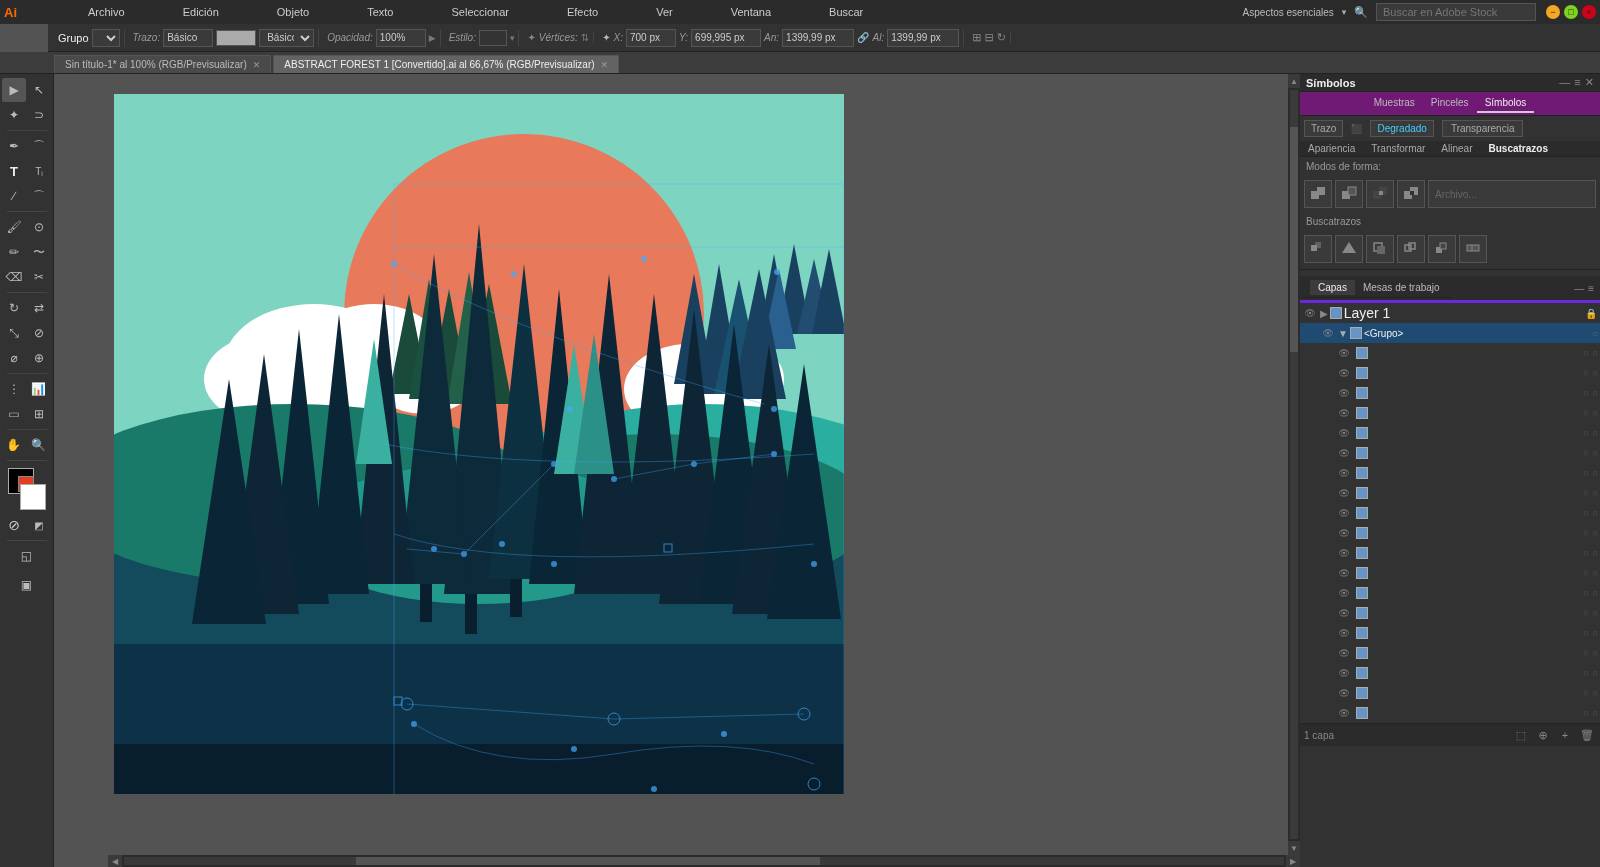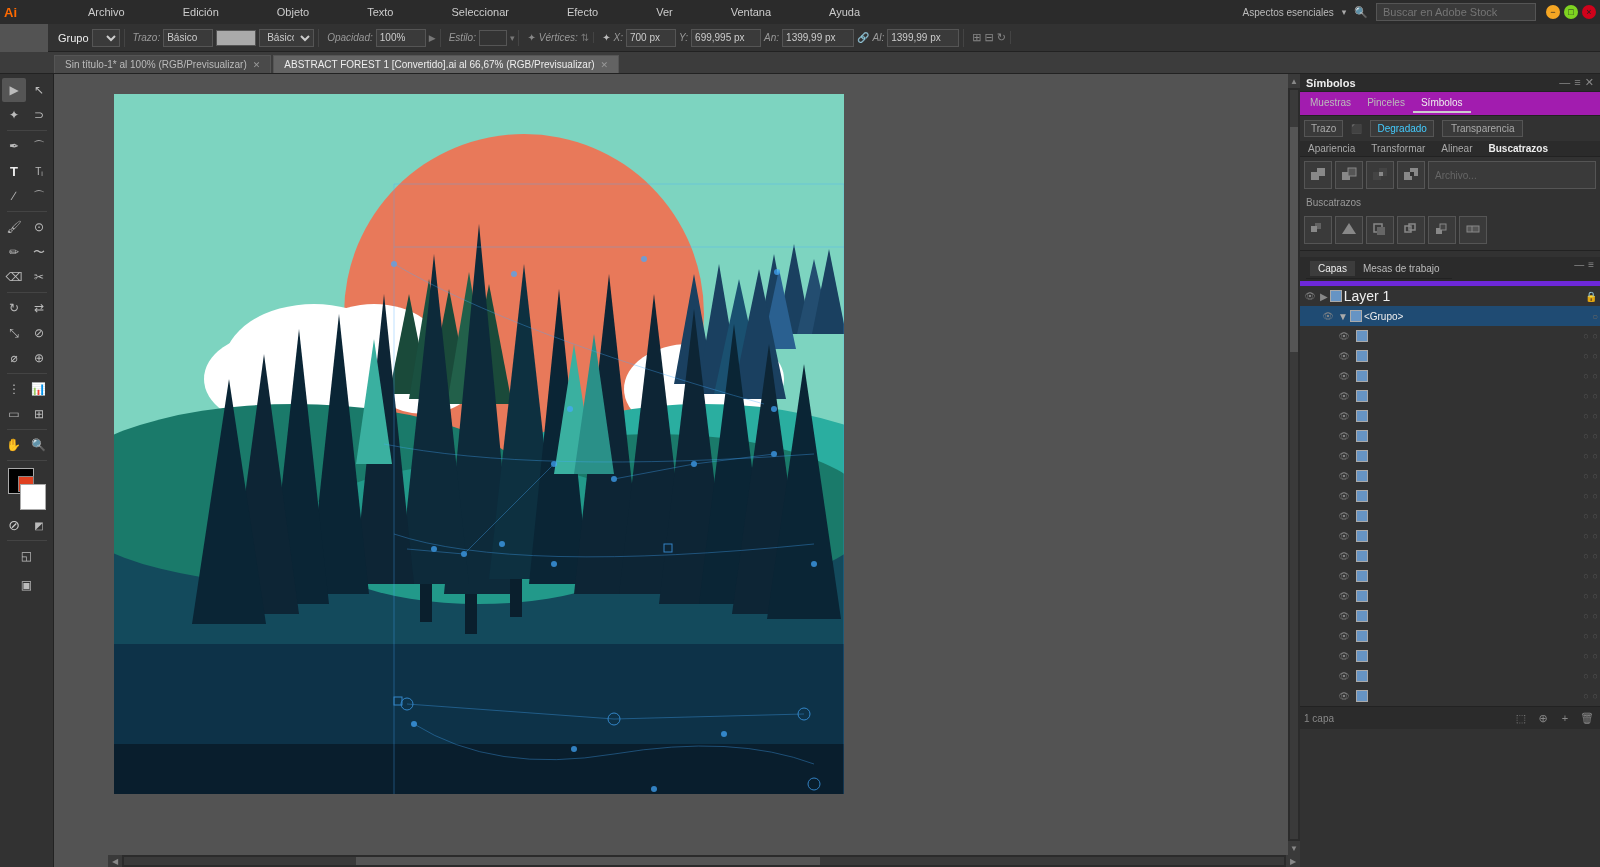--- a/index.html
+++ b/index.html
@@ -120,39 +120,39 @@
 
     
     .shape-mode-btn { width: 28px; height: 28px; background: #3a3a3a; border: 1px solid #555; display: flex; align-items: center; justify-content: center; cursor: pointer; font-size: 10px; color: #bbb; }
 
     
     #full-right { display: flex; flex-direction: column; width: 300px; height: 100%; background: #323232; overflow: hidden; }
 
     .panel-header-row { display: flex; justify-content: space-between; align-items: center; padding: 2px 6px; background: #2b2b2b; border-bottom: 1px solid #222; }
     .panel-header-title { font-size: 11px; color: #eee; font-weight: bold; }
 
-    .simbolos-header { display: flex; justify-content: flex-start; background: #a21caf; border-bottom: 1px solid #222; padding: 2px; }
+    .simbolos-header { display: flex; justify-content: center; background: #701a75; border-bottom: 1px solid #222; padding: 2px; }
     .simbolos-tab-item { padding: 3px 8px; font-size: 10px; color: #bbb; cursor: pointer; }
     .simbolos-tab-item.active { color: #eee; border-bottom: 2px solid #ccc; }
 
   </style>
 </head>
 <body>
 
 <div id="menubar">
   <span class="ai-logo">Ai</span>
   <span class="menu-item">Archivo</span>
   <span class="menu-item">Edición</span>
   <span class="menu-item">Objeto</span>
   <span class="menu-item">Texto</span>
   <span class="menu-item">Seleccionar</span>
   <span class="menu-item">Efecto</span>
   <span class="menu-item">Ver</span>
   <span class="menu-item">Ventana</span>
-  <span class="menu-item">Ayuda</span>
+  <span class="menu-item">Buscar</span>
   <span class="spacer"></span>
   <span class="right-items">
     <span style="font-size:10px;color:#bbb;">Aspectos esenciales</span>
     <span style="font-size:9px;color:#aaa;">▾</span>
     <span style="font-size:11px;">🔍</span>
     <input type="text" class="search-box" placeholder="Buscar en Adobe Stock" style="">
   </span>
   <div class="win-controls">
     <div class="win-btn win-min">−</div>
     <div class="win-btn win-max">□</div>
@@ -489,20 +489,21 @@
       <span class="transparencia-btn">Transparencia</span>
     </div>
 
     <div style="display:flex;background:#2b2b2b;border-bottom:1px solid #222;flex-wrap:wrap;">
       <span id="apariencia-tab" class="panel-subtab">Apariencia</span>
       <span id="transformar-tab" class="panel-subtab">Transformar</span>
       <span id="alinear-tab" class="panel-subtab">Alinear</span>
       <span id="buscatrazos-tab" class="panel-subtab" style="color:#eee;font-weight:bold;">Buscatrazos</span>
     </div>
 
+    <div style="padding:4px 6px;font-size:10px;color:#999;">Modos de forma:</div>
     <div class="shape-search-row">
       <div class="shape-mode-btn" title="Unite">
         <svg width="18" height="18" viewBox="0 0 18 18">
             <rect x="2" y="6" width="8" height="8" fill="#888"></rect>
             <rect x="8" y="2" width="8" height="8" fill="#888"></rect>
           </svg>
       </div>
       <div class="shape-mode-btn" title="Minus Front">
         <svg width="18" height="18" viewBox="0 0 18 18">
             <rect x="2" y="6" width="8" height="8" fill="#888"></rect>
@@ -562,21 +563,21 @@
         <svg width="16" height="16" viewBox="0 0 16 16">
             <rect x="2" y="4" width="12" height="6" fill="#555" stroke="#888" stroke-width="1"></rect>
             <line x1="7" y1="4" x2="7" y2="10" stroke="#888" stroke-width="1"></line>
           </svg>
       </div>
     </div>
 
     <div style="height:1px;background:#222;margin:2px 0;"></div>
 
     <div id="layers-section">
-      <div style="display:flex;justify-content:space-between;padding:2px 6px;background:#2b2b2b;border-bottom:5px solid #6d28d9;">
+      <div style="display:flex;justify-content:space-between;align-items:center;padding:2px 6px;background:#2b2b2b;border-bottom:3px solid #6d28d9;">
         <div id="layers-tabs" style="display:flex;">
           <span class="layers-tab active">Capas</span>
           <span class="layers-tab">Mesas de trabajo</span>
         </div>
         <div style="display:flex;gap:4px;">
           <span style="font-size:10px;color:#888;">—</span>
           <span style="font-size:10px;color:#888;">≡</span>
         </div>
       </div>
 

